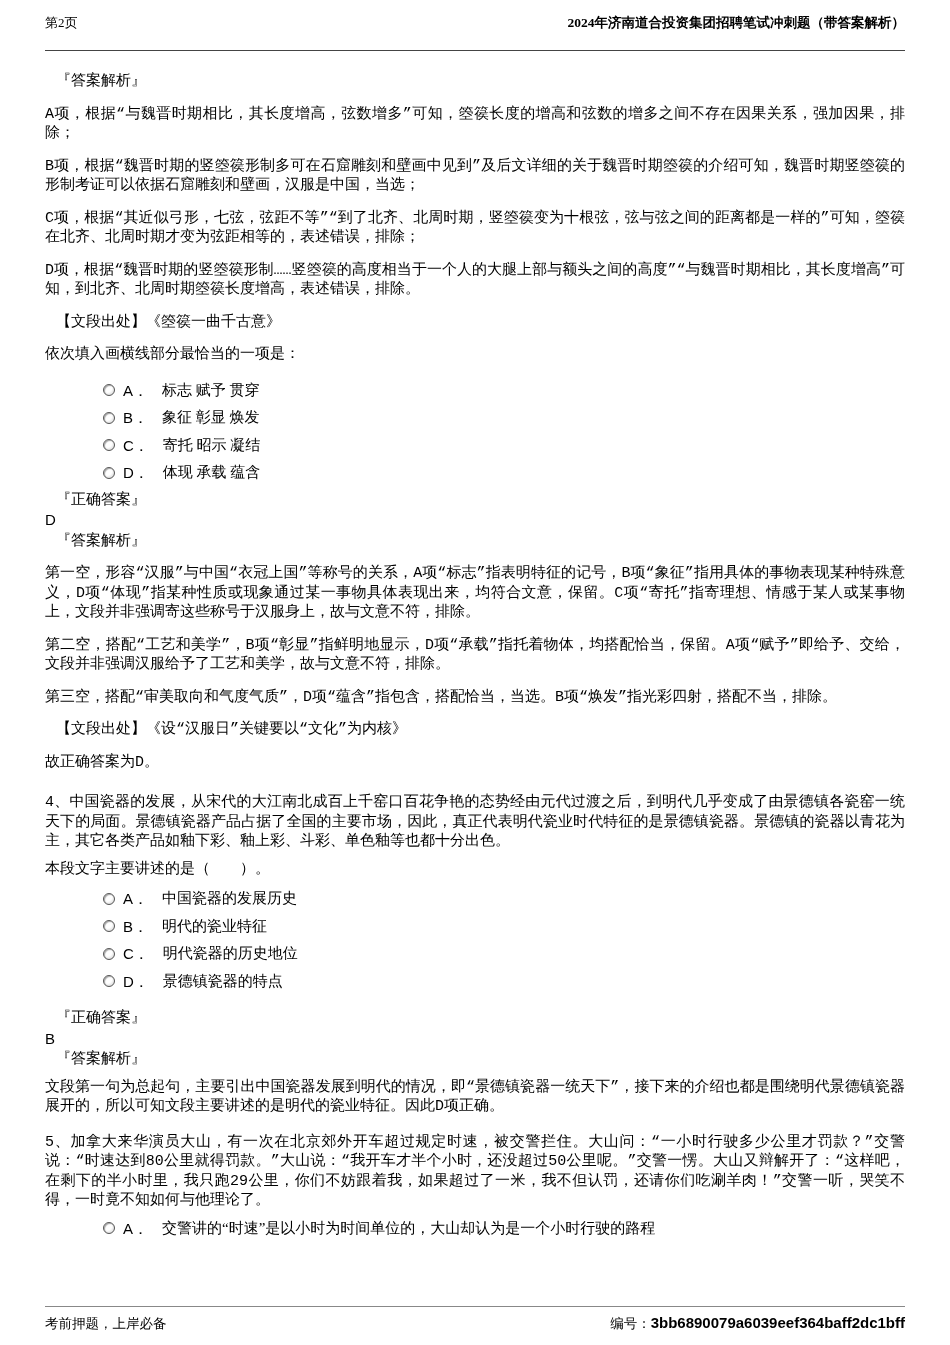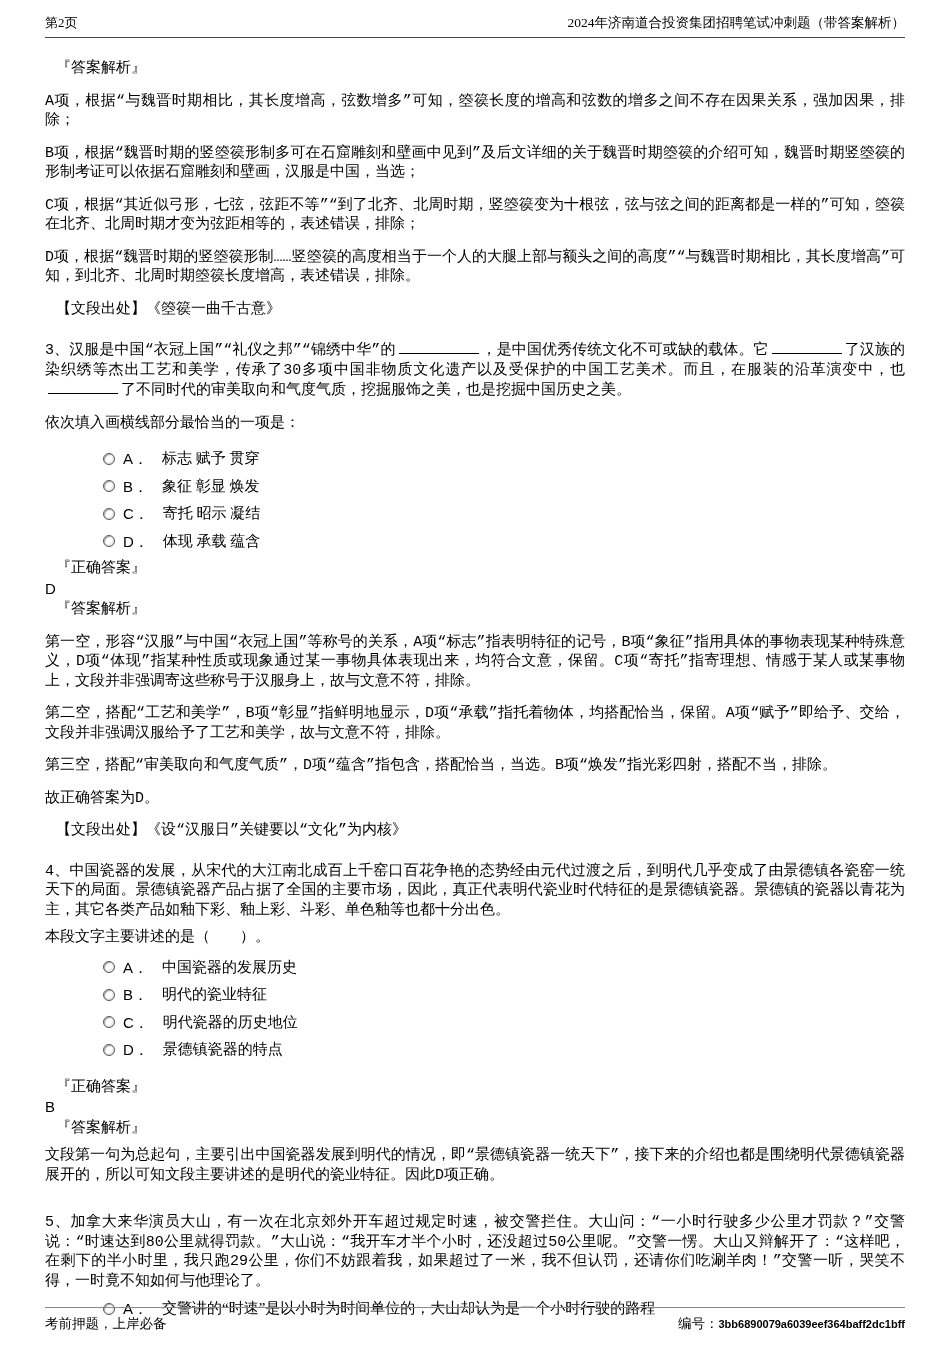--- a/index.html
+++ b/index.html
@@ -6,23 +6,23 @@
   body{
     width:950px;height:1345px;
     background:#ffffff;color:#000;
     font-family:"Liberation Serif","DejaVu Serif",serif;
     position:relative;overflow:hidden;
   }
   .page{padding:14px 45px 0 45px;}
   
   .doc-header{
     display:flex;justify-content:space-between;align-items:flex-end;
-    font-size:13px;padding-bottom:5px;border-bottom:1.5px solid #444;
+    font-size:13px;padding-bottom:18px;border-bottom:1.5px solid #444;
   }
-  .doc-header .title{font-weight:normal;font-size:13.5px;}
+  .doc-header .title{font-weight:bold;font-size:13.5px;}
   
   .content{font-size:15px;line-height:19.5px;}
   .para{margin:13px 0 0 0;text-align:justify;font-family:Liberation Mono, monospace;}
   .tight{margin-top:8px;}
   .qgap{margin-top:21px;}
   .indent{margin-left:11px;}
   .blank{
     display:inline-block;height:13px;border-bottom:1.3px solid #000;
     vertical-align:baseline;margin:0 3px;
   }
@@ -41,42 +41,41 @@
   .ans-label{margin-top:8px;margin-left:11px;}
   .ans-label.big-gap{margin-top:18px;}
   .ans-letter{font-family:"Liberation Sans",sans-serif;font-size:15px;margin:0;line-height:19.5px;}
   
   .doc-footer{
     position:absolute;left:45px;right:45px;bottom:12px;
     border-top:1px solid #888;padding-top:7px;
     display:flex;justify-content:space-between;align-items:flex-end;
     font-size:13.5px;
   }
-  .doc-footer .code{font-family:"Liberation Sans",sans-serif;font-weight:bold;font-size:11px;}
+  .doc-footer .code{font-family:"Liberation Sans",sans-serif;font-weight:bold;font-size:15px;}
 </style>
 </head>
 <body>
 
 <div class="page">
 
   <div class="doc-header">
     <span>第2页</span>
     <span class="title">2024年济南道合投资集团招聘笔试冲刺题（带答案解析）</span>
   </div>
 
   <div class="content">
 
     <p class="para qgap indent">『答案解析』</p>
     <p class="para">A项，根据“与魏晋时期相比，其长度增高，弦数增多”可知，箜篌长度的增高和弦数的增多之间不存在因果关系，强加因果，排除；</p>
     <p class="para">B项，根据“魏晋时期的竖箜篌形制多可在石窟雕刻和壁画中见到”及后文详细的关于魏晋时期箜篌的介绍可知，魏晋时期竖箜篌的形制考证可以依据石窟雕刻和壁画，汉服是中国，当选；</p>
     <p class="para">C项，根据“其近似弓形，七弦，弦距不等”“到了北齐、北周时期，竖箜篌变为十根弦，弦与弦之间的距离都是一样的”可知，箜篌在北齐、北周时期才变为弦距相等的，表述错误，排除；</p>
     <p class="para">D项，根据“魏晋时期的竖箜篌形制……竖箜篌的高度相当于一个人的大腿上部与额头之间的高度”“与魏晋时期相比，其长度增高”可知，到北齐、北周时期箜篌长度增高，表述错误，排除。</p>
     <p class="para indent">【文段出处】《箜篌一曲千古意》</p>
 
-    <p class="para qgap"><span>3、汉服是中国“衣冠上国”“礼仪之邦”“锦绣中华”的</span><span class="blank w1"></span><span>，是中国优秀传统文化不可或缺的载体。它</span><span class="blank w2"></span><span>了汉族的染织绣等杰出工艺和美学，传承了30多项中国非物质文化遗产以及受保护的中国工艺美术。而且，在服装的沿革演变中，也</span><span class="blank w3"></span><span>了不同时代的审美取向和气度气质，挖掘服饰之美，也是挖掘中国历史之美。</span></p>
     <p class="para">依次填入画横线部分最恰当的一项是：</p>
 
     <div class="options" style="margin-top:16px;">
       <div class="option">
         <span class="radio"></span>
         <span class="opt-letter">A．</span>
         <span>标志 赋予 贯穿</span>
       </div>
       <div class="option">
         <span class="radio"></span>
@@ -94,22 +93,22 @@
         <span>体现 承载 蕴含</span>
       </div>
     </div>
 
     <p class="para ans-label">『正确答案』</p>
     <p class="ans-letter">D</p>
     <p class="para tight indent" style="margin-top:2px;">『答案解析』</p>
     <p class="para">第一空，形容“汉服”与中国“衣冠上国”等称号的关系，A项“标志”指表明特征的记号，B项“象征”指用具体的事物表现某种特殊意义，D项“体现”指某种性质或现象通过某一事物具体表现出来，均符合文意，保留。C项“寄托”指寄理想、情感于某人或某事物上，文段并非强调寄这些称号于汉服身上，故与文意不符，排除。</p>
     <p class="para">第二空，搭配“工艺和美学”，B项“彰显”指鲜明地显示，D项“承载”指托着物体，均搭配恰当，保留。A项“赋予”即给予、交给，文段并非强调汉服给予了工艺和美学，故与文意不符，排除。</p>
     <p class="para">第三空，搭配“审美取向和气度气质”，D项“蕴含”指包含，搭配恰当，当选。B项“焕发”指光彩四射，搭配不当，排除。</p>
+    <p class="para indent">【文段出处】《设“汉服日”关键要以“文化”为内核》</p>
     <p class="para">故正确答案为D。</p>
-    <p class="para indent">【文段出处】《设“汉服日”关键要以“文化”为内核》</p>
 
     <p class="para qgap">4、中国瓷器的发展，从宋代的大江南北成百上千窑口百花争艳的态势经由元代过渡之后，到明代几乎变成了由景德镇各瓷窑一统天下的局面。景德镇瓷器产品占据了全国的主要市场，因此，真正代表明代瓷业时代特征的是景德镇瓷器。景德镇的瓷器以青花为主，其它各类产品如釉下彩、釉上彩、斗彩、单色釉等也都十分出色。</p>
     <p class="para tight">本段文字主要讲述的是（　　）。</p>
 
     <div class="options">
       <div class="option">
         <span class="radio"></span>
         <span class="opt-letter">A．</span>
         <span>中国瓷器的发展历史</span>
       </div>
@@ -128,21 +127,21 @@
         <span class="opt-letter">D．</span>
         <span>景德镇瓷器的特点</span>
       </div>
     </div>
 
     <p class="para ans-label big-gap">『正确答案』</p>
     <p class="ans-letter">B</p>
     <p class="para tight indent" style="margin-top:2px;">『答案解析』</p>
     <p class="para tight">文段第一句为总起句，主要引出中国瓷器发展到明代的情况，即“景德镇瓷器一统天下”，接下来的介绍也都是围绕明代景德镇瓷器展开的，所以可知文段主要讲述的是明代的瓷业特征。因此D项正确。</p>
 
-    <p class="para qgap" style="margin-top:28px;">5、加拿大来华演员大山，有一次在北京郊外开车超过规定时速，被交警拦住。大山问：“一小时行驶多少公里才罚款？”交警说：“时速达到80公里就得罚款。”大山说：“我开车才半个小时，还没超过50公里呢。”交警一愣。大山又辩解开了：“这样吧，在剩下的半小时里，我只跑29公里，你们不妨跟着我，如果超过了一米，我不但认罚，还请你们吃涮羊肉！”交警一听，哭笑不得，一时竟不知如何与他理论了。</p>
+    <p class="para qgap" style="margin-top:16px;">5、加拿大来华演员大山，有一次在北京郊外开车超过规定时速，被交警拦住。大山问：“一小时行驶多少公里才罚款？”交警说：“时速达到80公里就得罚款。”大山说：“我开车才半个小时，还没超过50公里呢。”交警一愣。大山又辩解开了：“这样吧，在剩下的半小时里，我只跑29公里，你们不妨跟着我，如果超过了一米，我不但认罚，还请你们吃涮羊肉！”交警一听，哭笑不得，一时竟不知如何与他理论了。</p>
 
     <div class="options" style="margin-top:6px;">
       <div class="option">
         <span class="radio"></span>
         <span class="opt-letter">A．</span>
         <span>交警讲的“时速”是以小时为时间单位的，大山却认为是一个小时行驶的路程</span>
       </div>
     </div>
 
   </div>

